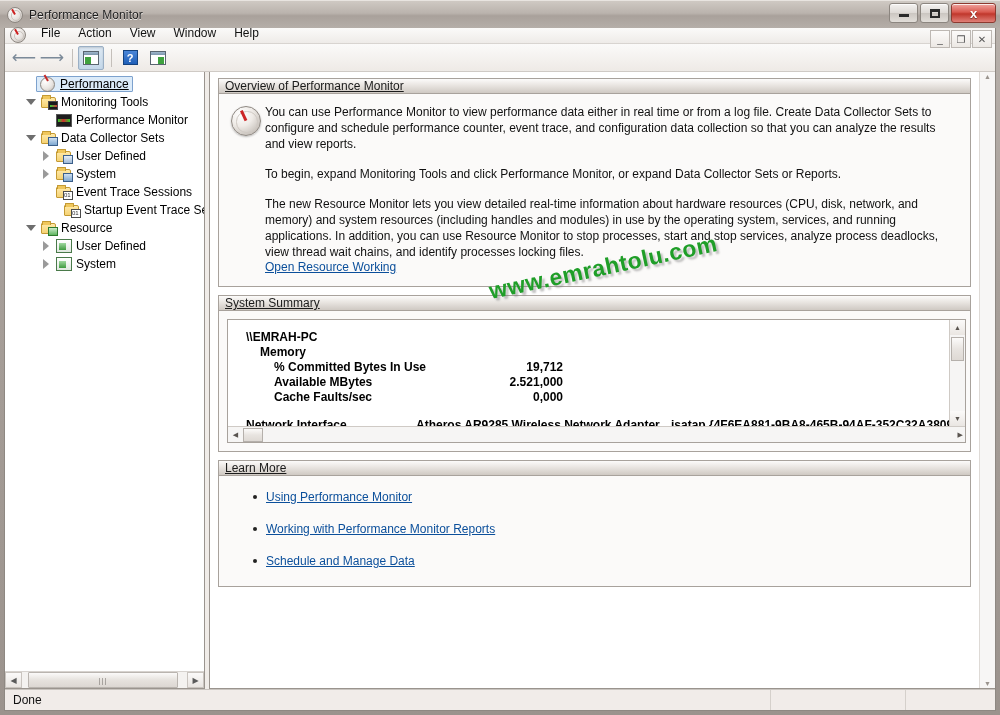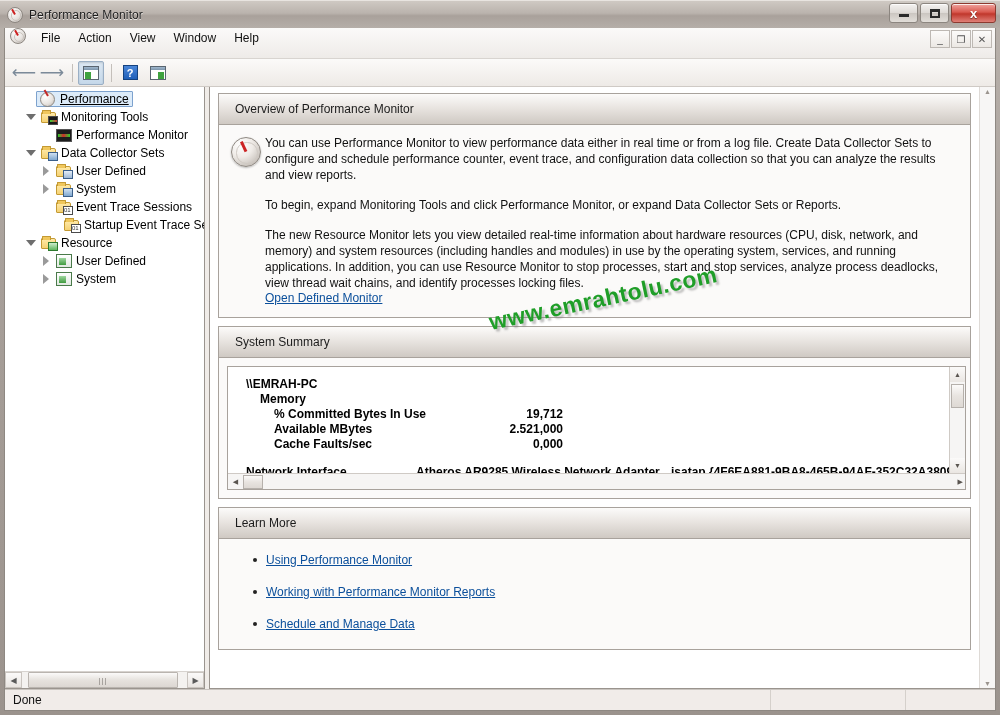--- a/index.html
+++ b/index.html
@@ -87,24 +87,24 @@
     left: 4px; top: 28px;
     width: 992px; height: 683px;
     background: #f0ece8;
     border: 1px solid #8e8882;
     border-top: none;
     display: flex; flex-direction: column;
   }
 
   
   #menubar {
-    height: 31px;
+    height: 16px;
     background: linear-gradient(180deg,#fbfaf9 0%,#eeebe8 100%);
     border-bottom: 1px solid #d8d4d0;
-    display: flex; align-items: flex-start;
+    display: flex; align-items: flex-end;
     position: relative;
     flex: none;
   }
   #menu-icon { width: 16px; height: 16px; margin: 0 6px 0 5px; flex: none; }
   .menu-item {
     padding: 3px 9px;
     font-size: 12px; color: #111;
     cursor: default;
   }
   #mdi-buttons {
@@ -308,26 +308,26 @@
     display: flex; flex-direction: column;
     justify-content: space-between;
     align-items: center;
     padding: 1px 0;
   }
   .vs-arrow { font-size: 7px; color: #9a948e; }
 
   
   .section { margin-bottom: 8px; }
   .section-header {
-    height: 32px;
+    height: 16px;
     background: linear-gradient(180deg,#fcfbfa 0%,#e9e5e1 45%,#cfc9c3 100%);
     border: 1px solid #a8a29c;
     display: flex; align-items: center;
-    padding-left: 16px;
-    font-size: 12px; color: #1b1b1b;
+    padding-left: 6px;
+    font-size: 12px; color: #1b1b1b; text-decoration: underline;
   }
   .section-body {
     border: 1px solid #a8a29c; border-top: none;
     background: #fbfaf9;
     padding: 10px 12px 12px 12px;
   }
 
   
   #overview-body { display: flex; align-items: flex-start; position: relative; }
   #overview-icon-wrap { width: 34px; flex: none; padding-top: 2px; }
@@ -666,21 +666,21 @@
               <span>Overview of Performance Monitor</span>
             </div>
             <div class="section-body" id="overview-body">
               <div id="overview-icon-wrap">
                 <div id="overview-icon"></div>
               </div>
               <div id="overview-text">
                 <p>You can use Performance Monitor to view performance data either in real time or from a log file. Create Data Collector Sets to configure and schedule performance counter, event trace, and configuration data collection so that you can analyze the results and view reports.</p>
                 <p>To begin, expand Monitoring Tools and click Performance Monitor, or expand Data Collector Sets or Reports.</p>
                 <p>The new Resource Monitor lets you view detailed real-time information about hardware resources (CPU, disk, network, and memory) and system resources (including handles and modules) in use by the operating system, services, and running applications. In addition, you can use Resource Monitor to stop processes, start and stop services, analyze process deadlocks, view thread wait chains, and identify processes locking files.</p>
-                <span class="winlink">Open Defined Monitor</span>
+                <span class="winlink">Open Resource Working</span>
               </div>
               <div id="watermark">www.emrahtolu.com</div>
             </div>
           </div>
 
           <div class="section">
             <div class="section-header">
               <span>System Summary</span>
             </div>
             <div class="section-body" id="summary-body">

